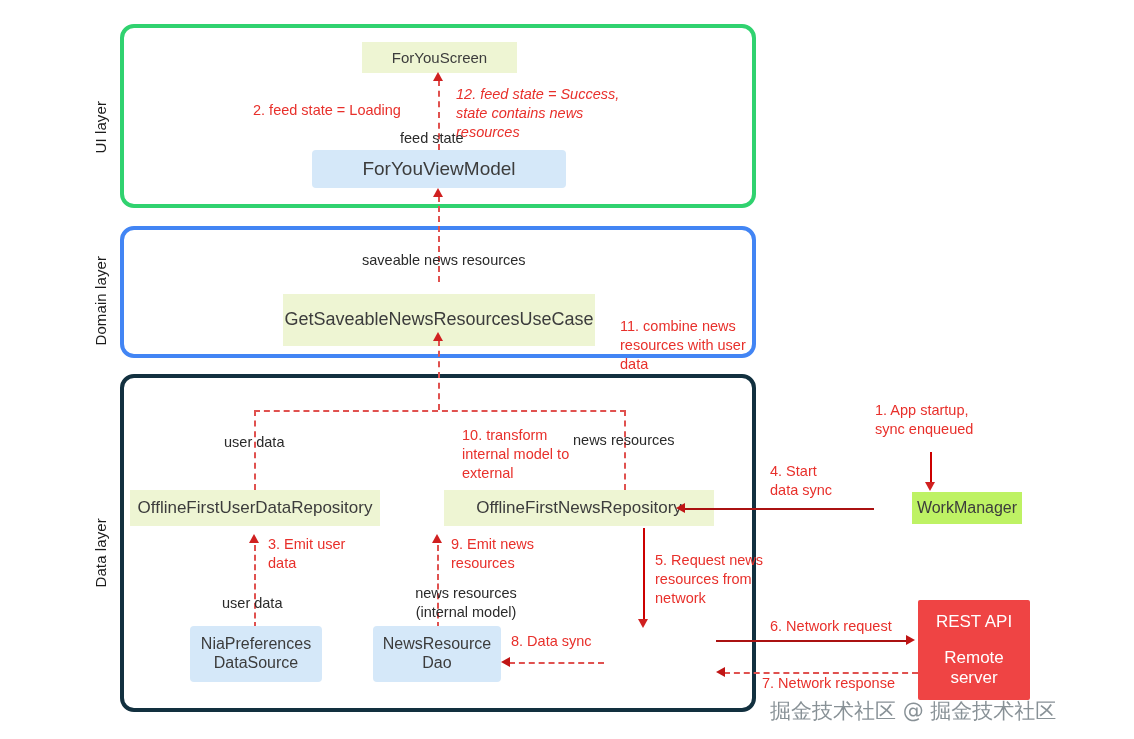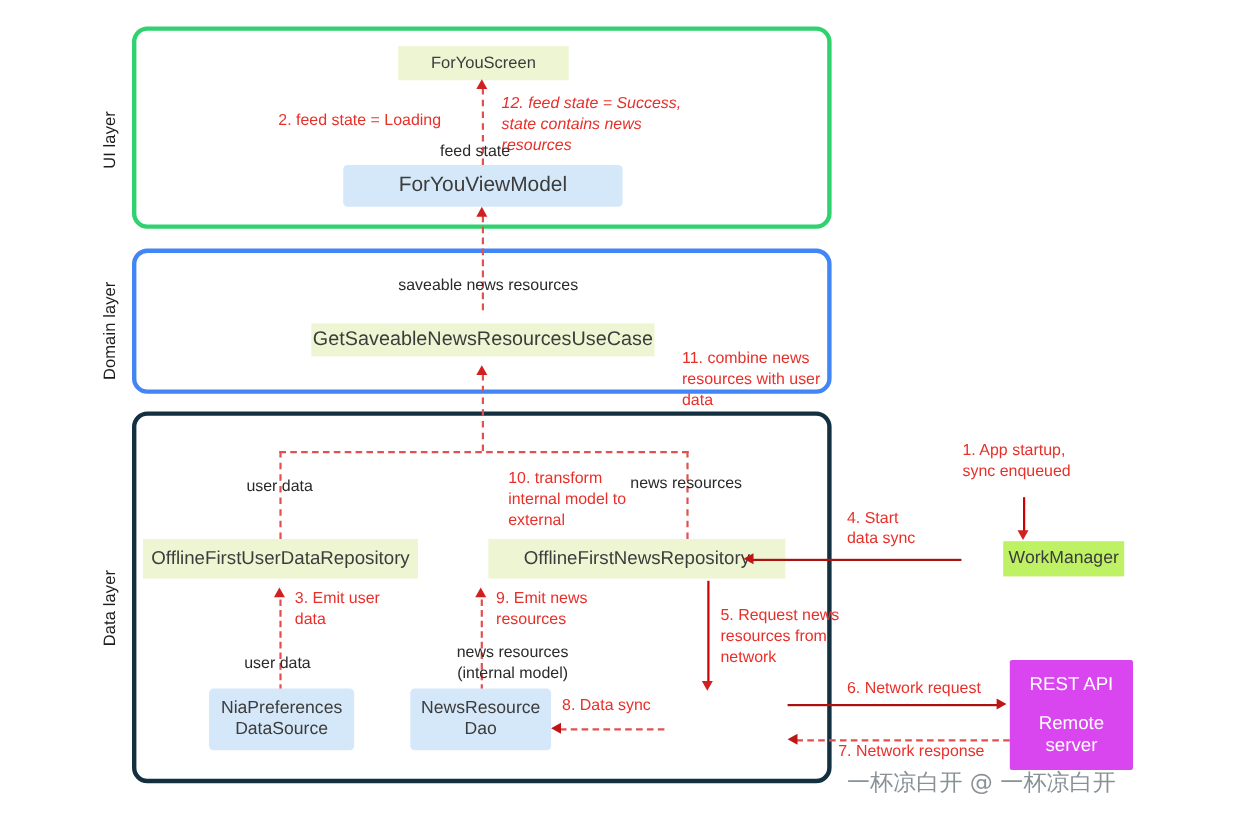--- a/index.html
+++ b/index.html
@@ -47,21 +47,21 @@
     display: flex;
     align-items: center;
     justify-content: center;
     text-align: center;
     color: #3c3c3c;
     line-height: 1.18;
   }
   .node-yellow { background: #eef5d3; }
   .node-blue   { background: #d5e8f9; border-radius: 4px; }
   .node-gray   { background: #bef264; margin-left: 36px; }
-  .node-dark   { background: #d946ef; color: #ffffff; border-radius: 2px; }
+  .node-dark   { background: #ef4444; color: #ffffff; border-radius: 2px; }
 
   
   .vline, .hline {
     position: absolute;
   }
   .vline-solid { border-left: 2px solid #cc0000; }
   .vline-dash  { border-left: 2px dashed #e0514f; }
   .hline-solid { border-top: 2px solid #aa1111; }
   .hline-dash  { border-top: 2px dashed #e0514f; }
 
@@ -137,21 +137,21 @@
   <div class="anno anno-red" style="left:456px; top:85px;font-style:italic;">12. feed state = Success,
 state contains news
 resources</div>
   <div class="anno anno-black" style="left:400px; top:129px;">feed state</div>
 
   <div class="vline vline-dash" style="left:438px; top:196px; height:86px;"></div>
   <div class="arrow-up" style="left:433px; top:188px;"></div>
 
   <div class="anno anno-black" style="left:362px; top:251px;">saveable news resources</div>
 
-  <div class="node node-yellow" style="left:283px; top:294px; width:312px; height:30px; font-size:18px;">GetSaveableNewsResourcesUseCase</div>
+  <div class="node node-yellow" style="left:283px; top:294px; width:312px; height:52px; font-size:18px;">GetSaveableNewsResourcesUseCase</div>
 
   <div class="anno anno-red" style="left:620px; top:274px;margin-top:43px;">11. combine news
 resources with user
 data</div>
 
   <div class="vline vline-dash" style="left:438px; top:340px; height:70px;"></div>
   <div class="arrow-up" style="left:433px; top:332px;"></div>
 
   <div class="hline hline-dash" style="left:254px; top:410px; width:372px;"></div>
 
@@ -218,15 +218,15 @@
   </div>
 
   <div class="hline hline-solid" style="left:716px; top:640px; width:194px;"></div>
   <div class="arrow-right" style="left:906px; top:635px;"></div>
   <div class="anno anno-red" style="left:770px; top:617px;">6. Network request</div>
 
   <div class="hline hline-dash" style="left:724px; top:672px; width:194px;"></div>
   <div class="arrow-left" style="left:716px; top:667px;"></div>
   <div class="anno anno-red" style="left:762px; top:674px;">7. Network response</div>
 
-  <div class="watermark" style="left:770px; top:697px;">一杯凉白开 @ 一杯凉白开</div>
+  <div class="watermark" style="left:770px; top:697px;">掘金技术社区 @ 掘金技术社区</div>
 
 </div>
 
 </body></html>

